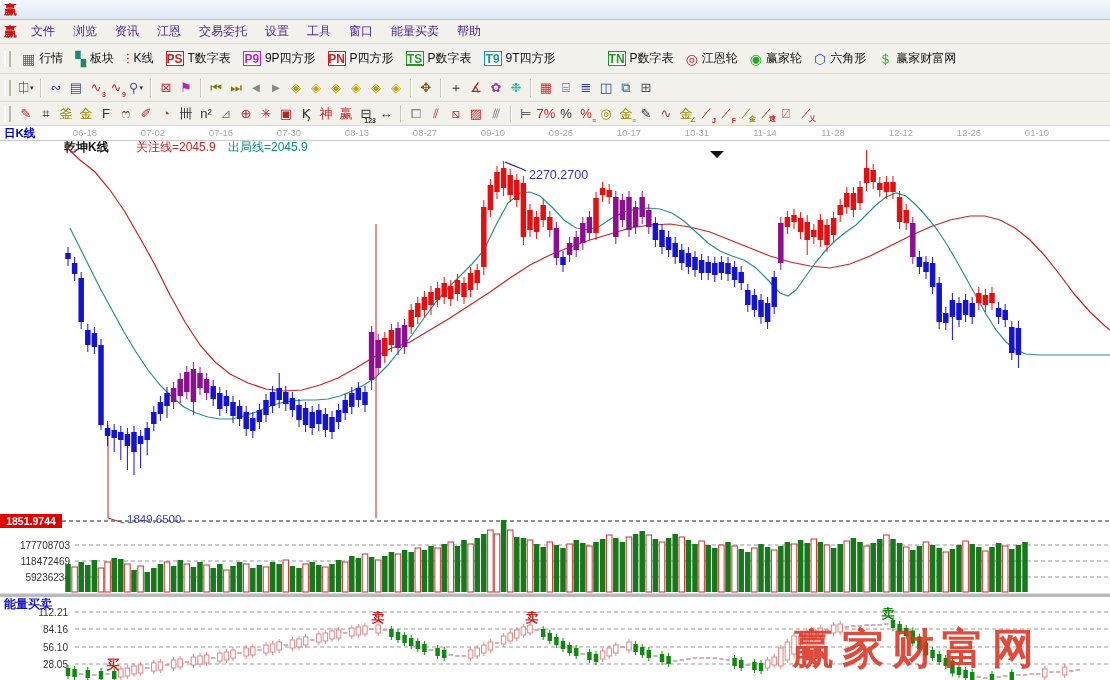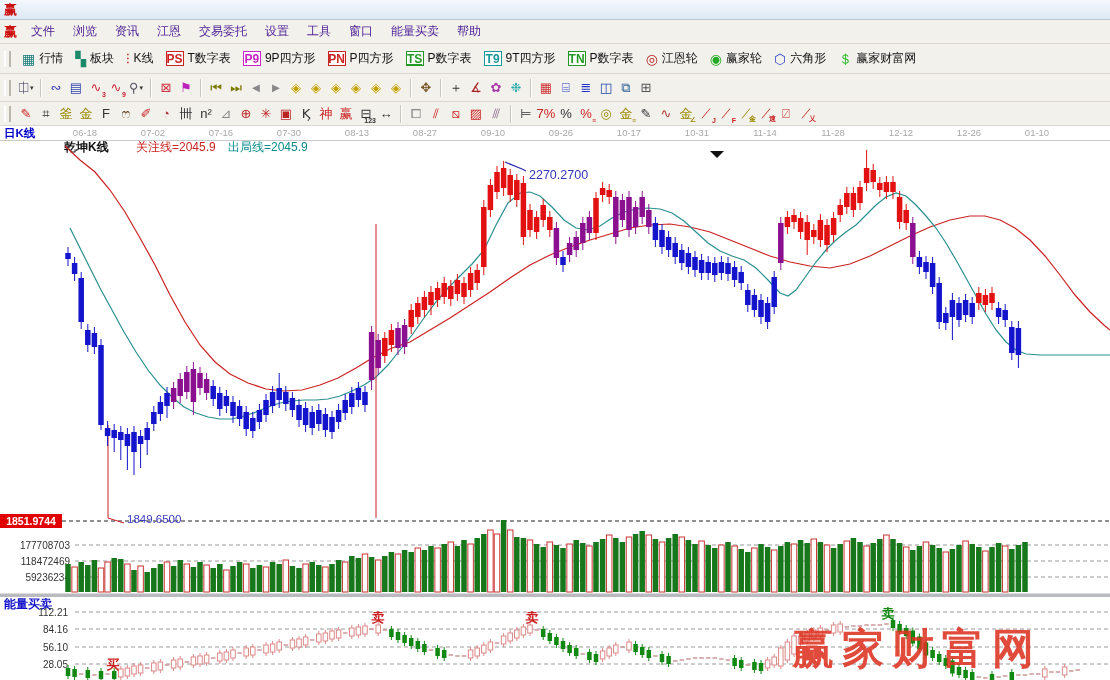--- a/index.html
+++ b/index.html
@@ -82,21 +82,21 @@
       </span>
       <span class="tb2-item">
         <span class="lbox" style="color: rgb(34, 153, 34); text-decoration: underline;">TS</span>
         <span class="lbl">P数字表</span>
       </span>
       <span class="tb2-item">
         <span class="lbox" style="color: rgb(24, 153, 153);">T9</span>
         <span class="lbl">9T四方形</span>
       </span>
       <span class="tb2-item">
-        <span class="lbox" style="color: rgb(34, 153, 34);">TN</span>
+        <span class="lbox" style="color: rgb(34, 153, 34); margin-left: 40px;">TN</span>
         <span class="lbl">P数字表</span>
       </span>
       <span class="tb2-item">
         <span class="gicon" style="color: rgb(187, 34, 34);">◎</span>
         <span class="lbl">江恩轮</span>
       </span>
       <span class="tb2-item">
         <span class="gicon" style="color: rgb(34, 170, 34);">◉</span>
         <span class="lbl">赢家轮</span>
       </span>

